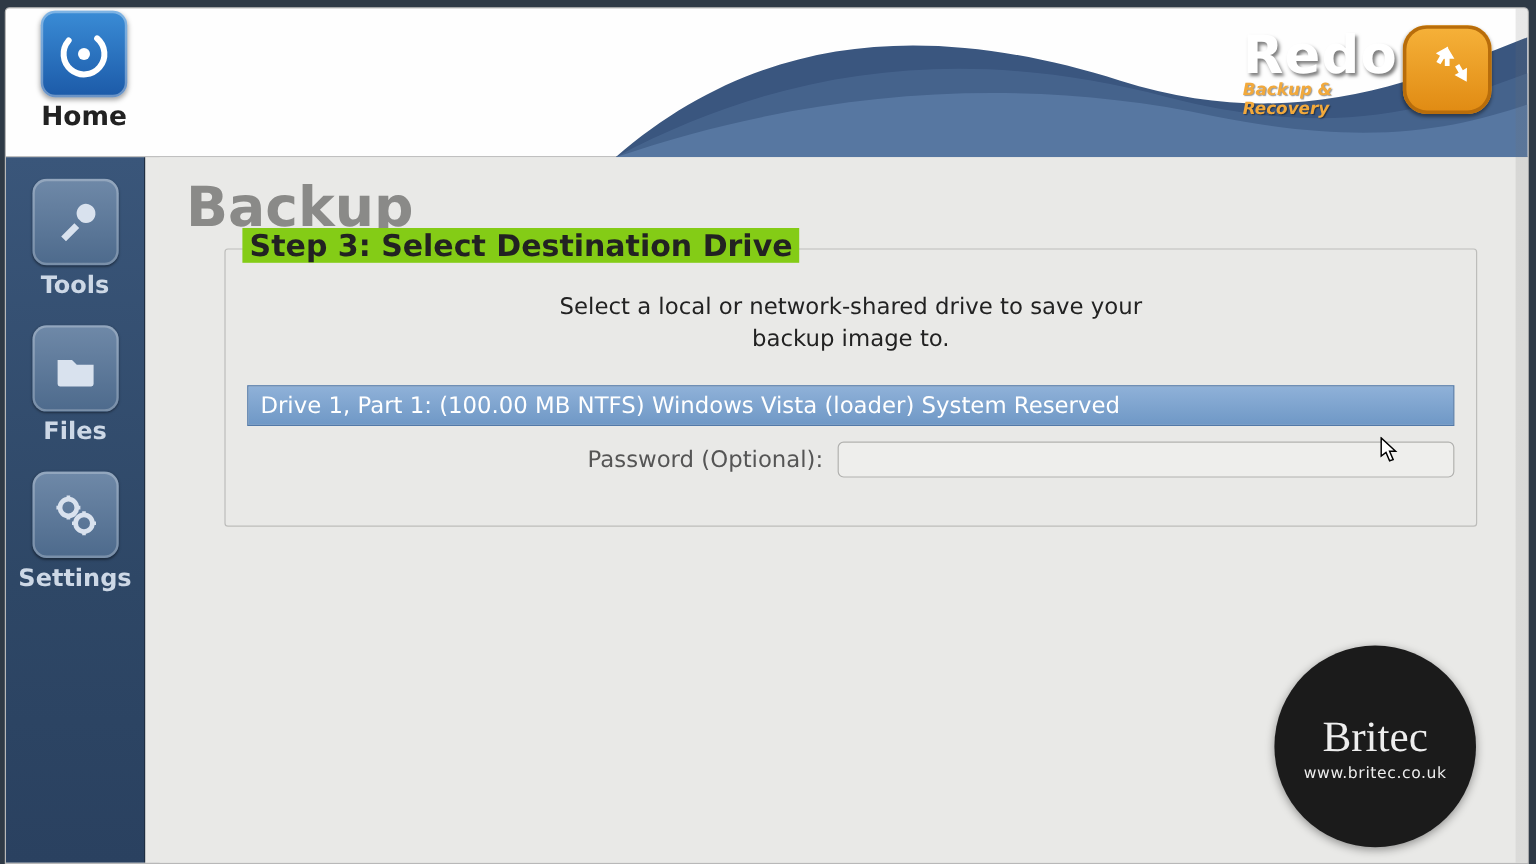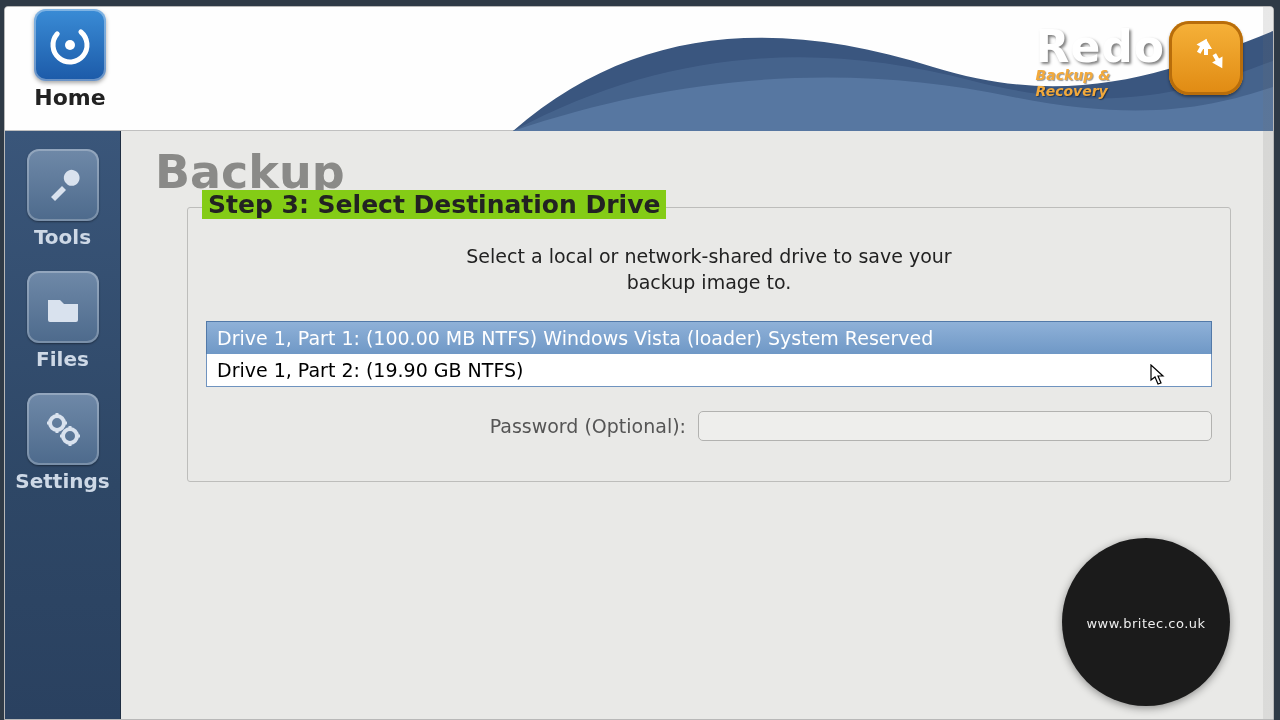--- a/index.html
+++ b/index.html
@@ -80,21 +80,21 @@
   .fieldset .legend {
     position: absolute; top: -18px; left: 14px;
     background: #84cc16; padding: 0 6px;
     font-size: 25px; font-weight: 700; color: #222;
   }
   .instruction { text-align: center; margin: 6px auto 26px; font-size: 19px; color: #222; max-width: 560px; line-height: 1.35;}
   
   .combo {
     position: relative;
     width: 100%;
-    margin: 12px auto;
+    margin: 1px auto;
   }
   .combo .option {
     padding: 5px 10px;
     font-size: 19px;
     background: #fff;
     border-left: 1px solid #6f93bf;
     border-right: 1px solid #6f93bf;
     cursor: pointer;
   }
   .combo .option:first-child { border-top: 1px solid #6f93bf; }
@@ -223,37 +223,37 @@
   <div class="main">
     <div class="page-title">Backup</div>
 
     <div class="fieldset">
       <div class="legend">Step 3: Select Destination Drive</div>
 
       <div class="instruction">Select a local or network-shared drive to save your backup image to.</div>
 
       <div class="combo">
         <div class="option selected">Drive 1, Part 1: (100.00 MB NTFS) Windows Vista (loader) System Reserved</div>
-        <div class="option">Drive 1, Part 2: (19.90 GB NTFS)</div>
       </div>
 
       <div class="form-row hidden-peek" style="visibility:hidden; height:0; margin:0;">
         <label>Username (Optional):</label>
         <input type="text" value="" style="">
       </div>
 
       <div class="form-row">
         <label>Password (Optional):</label>
         <input type="password" value="" style="">
       </div>
     </div>
   </div>
 
   <div class="right-strip"></div>
 </div>
 
 <div class="watermark">
+  <div class="t1">Britec</div>
   <div class="t2">www.britec.co.uk</div>
 </div>
 
 <svg class="cursor" viewBox="0 0 16 22">
   <path d="M1 1 L1 16 L5 13 L8 20 L11 19 L8 12 L13 12 Z" fill="#fff" stroke="#000" stroke-width="1.2"></path>
 </svg>
 
 </body></html>

